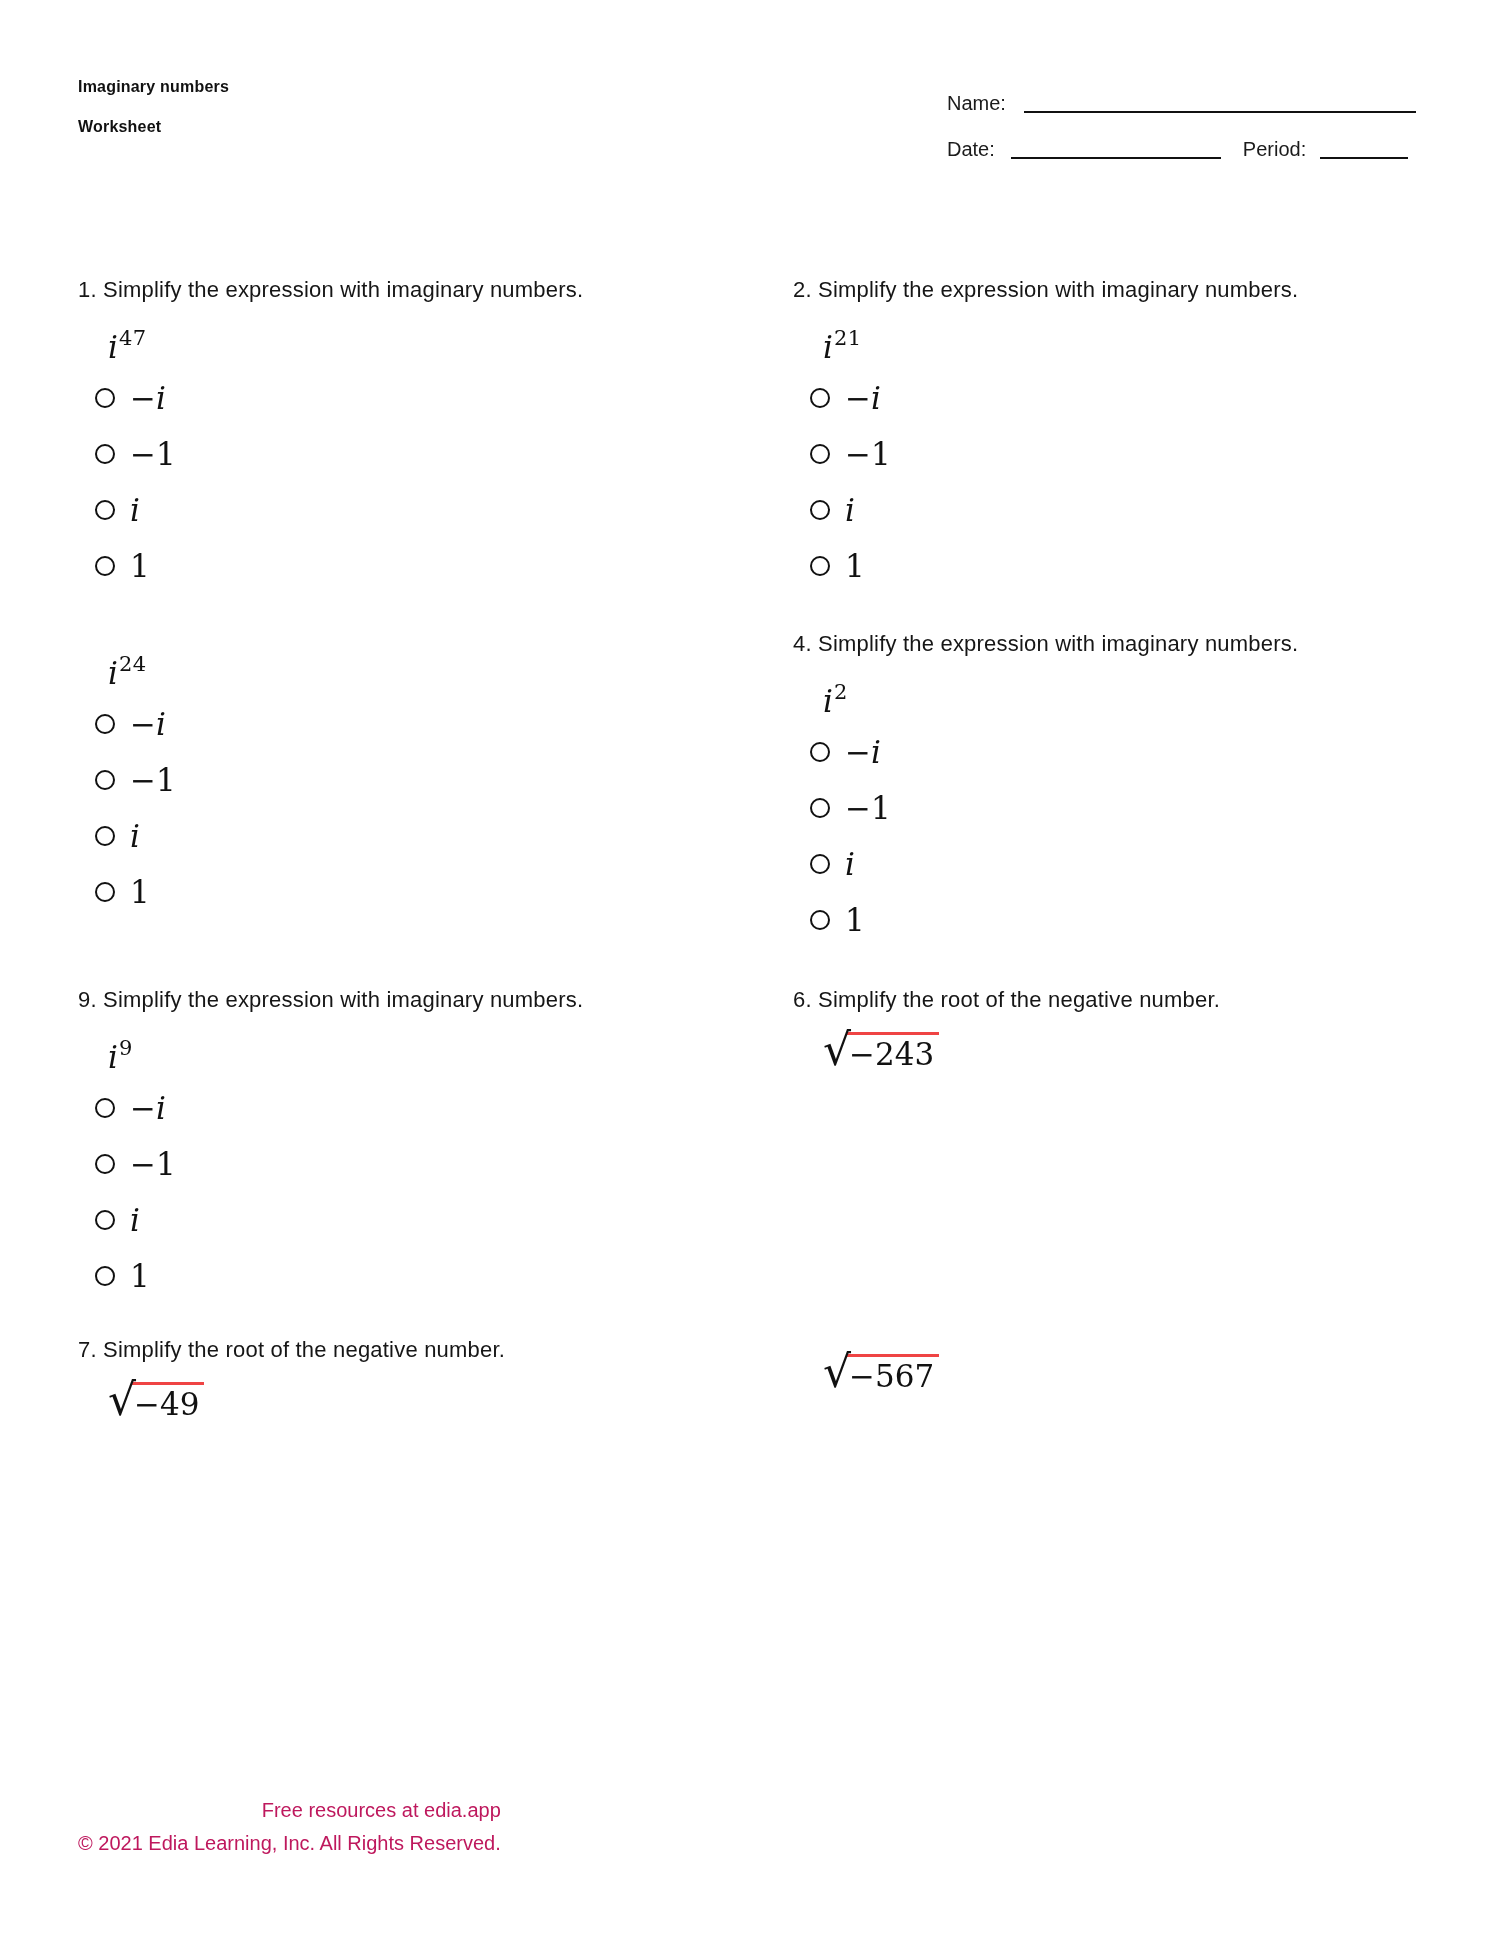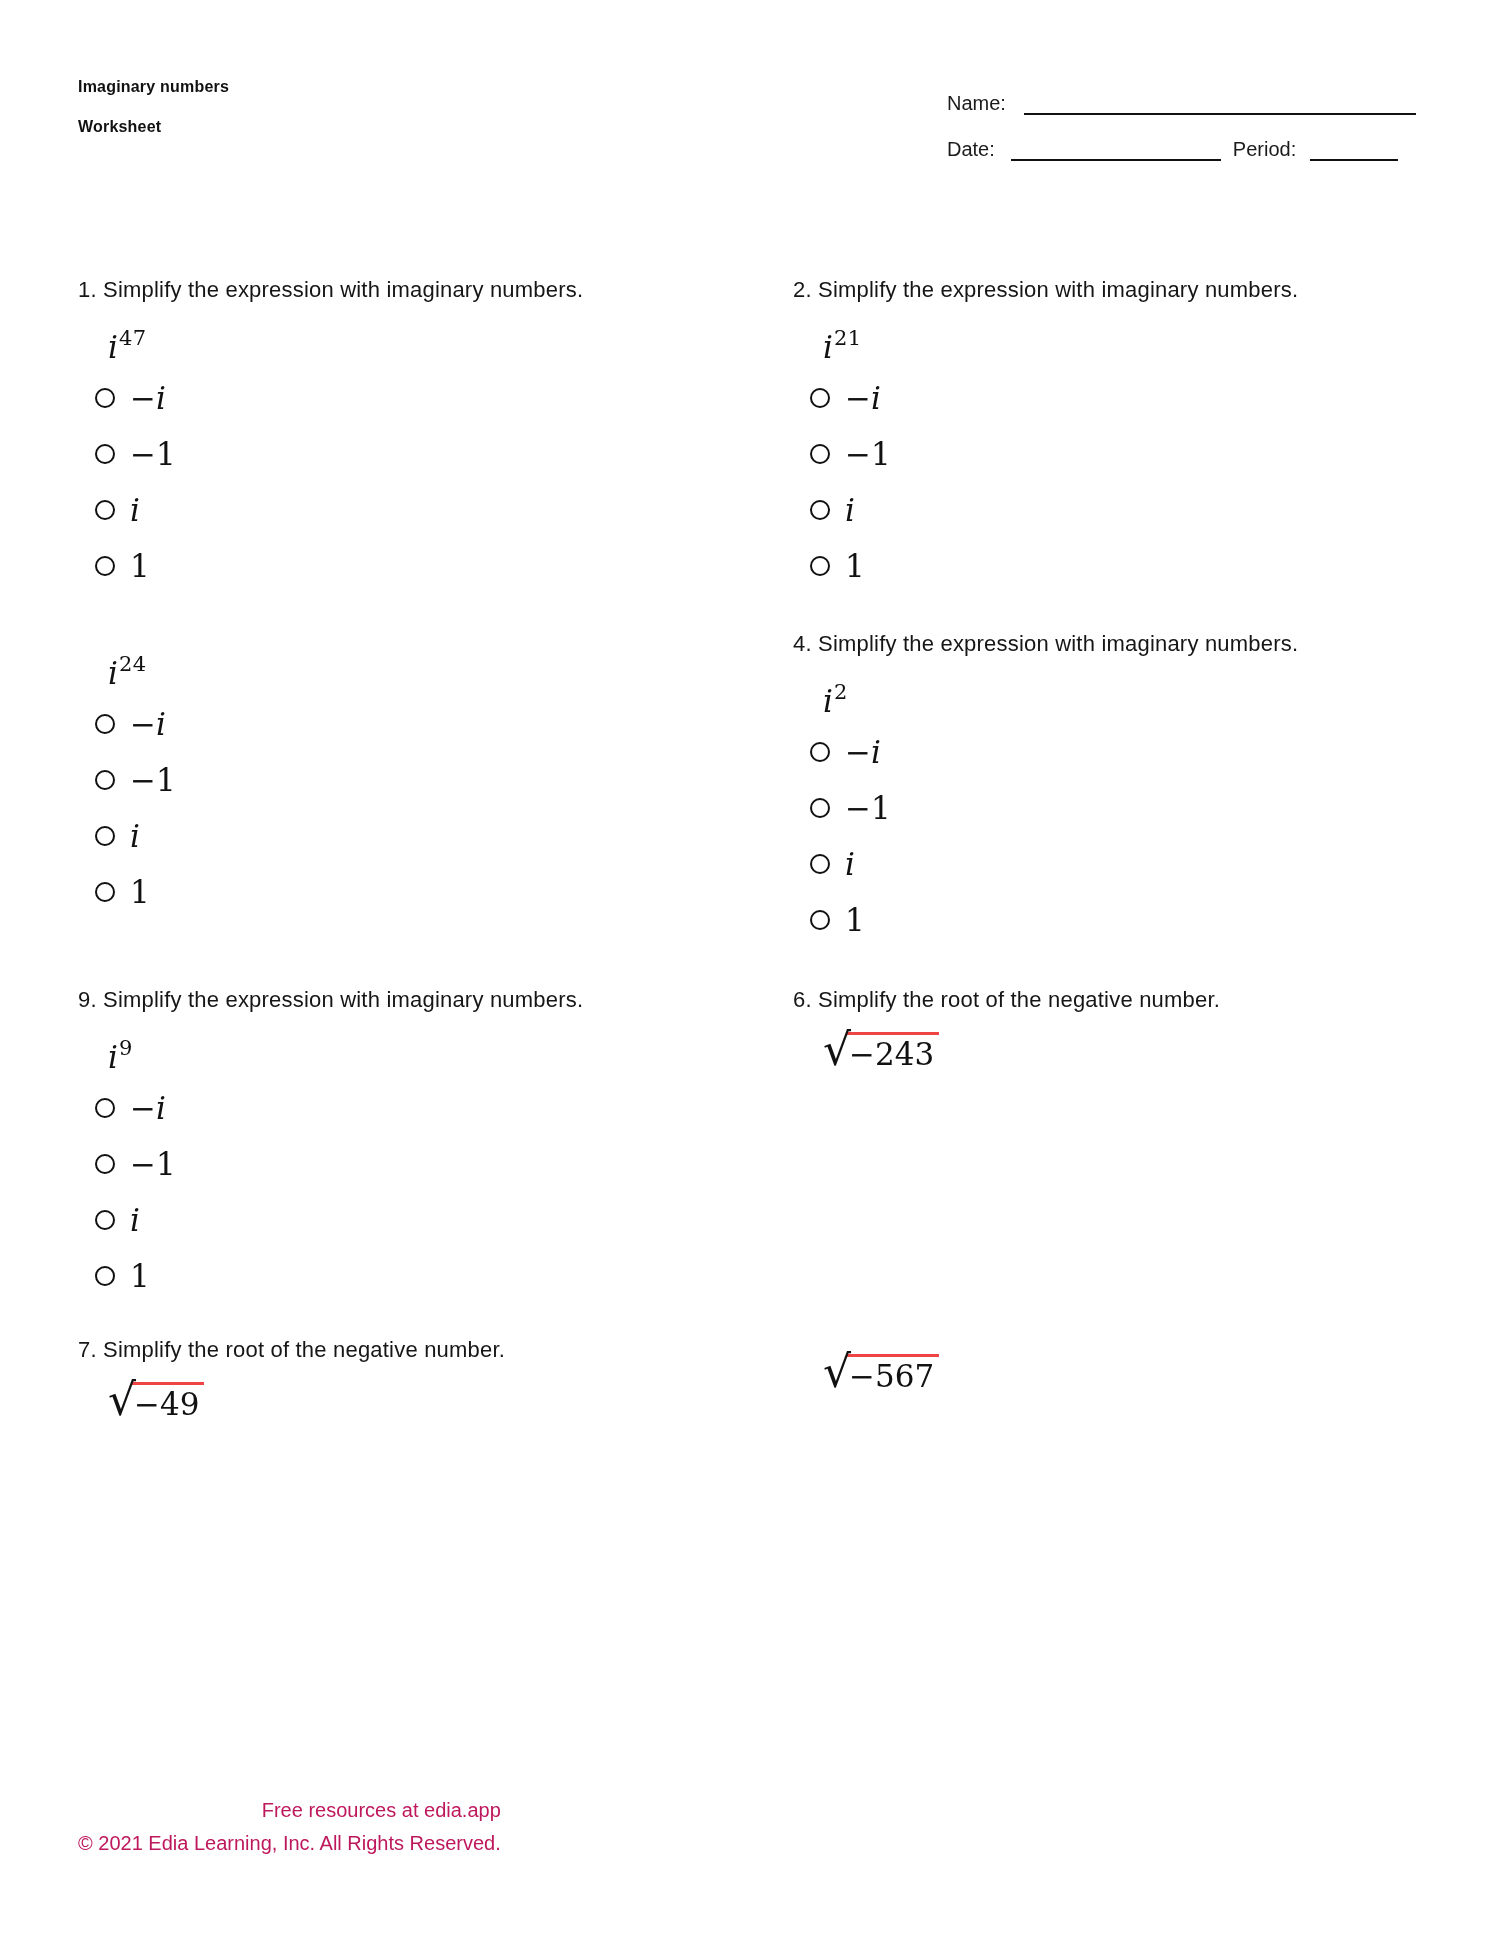--- a/index.html
+++ b/index.html
@@ -12,33 +12,33 @@
     overflow: hidden;
   }
 
   
   .doc-title {
     position: absolute; left: 78px; top: 67px;
     font-size: 16px; font-weight: bold; line-height: 40px;
     letter-spacing: 0.2px; color: #111;
   }
   .field-row {
-    position: absolute; display: flex; align-items: flex-end;
+    position: absolute; display: flex; align-items: center;
     font-size: 20px; color: #1b1b1b;
   }
   .row-name { left: 947px; top: 92px; }
   .row-date { left: 947px; top: 138px; }
   .blank-line {
     border-bottom: 2px solid #111; height: 18px;
     display: inline-block;
   }
   .line-name  { width: 392px; margin-left: 18px; }
   .line-date  { width: 210px; margin-left: 16px; }
   .line-period{ width: 88px;  margin-left: 14px; }
-  .period-label { margin-left: 12px; }
+  .period-label { margin-left: 22px; }
 
   
   .question { position: absolute; width: 660px; }
   .q-title {
     font-size: 22px; font-weight: normal; line-height: 28px;
     letter-spacing: 0.2px; color: #161616;
   }
   .math { font-family: "DejaVu Serif", serif; color: #111; }
   .it { font-style: italic; }
 

